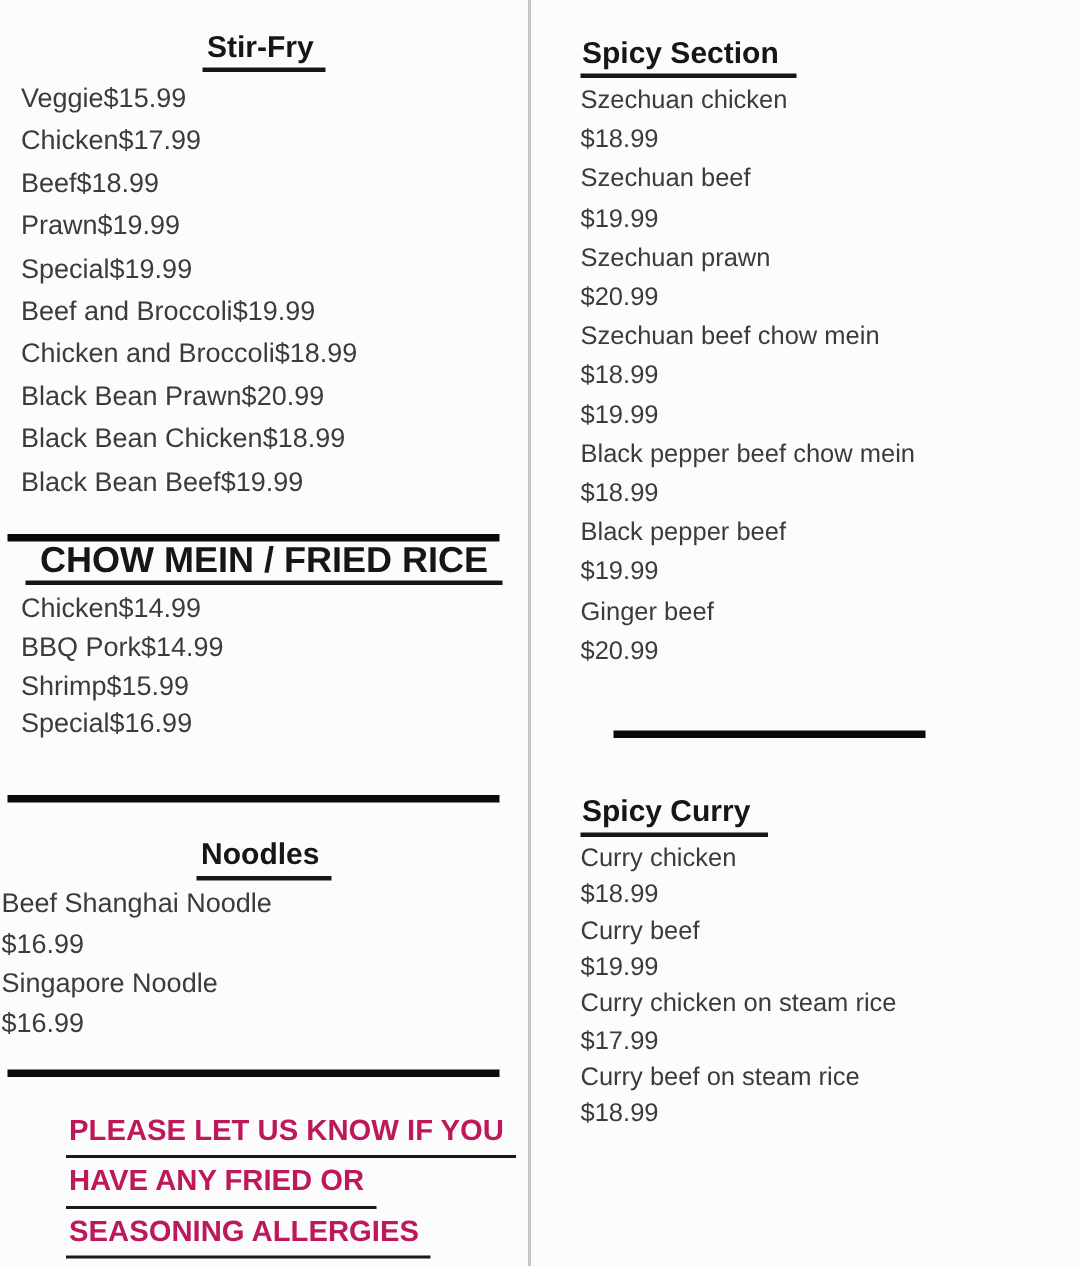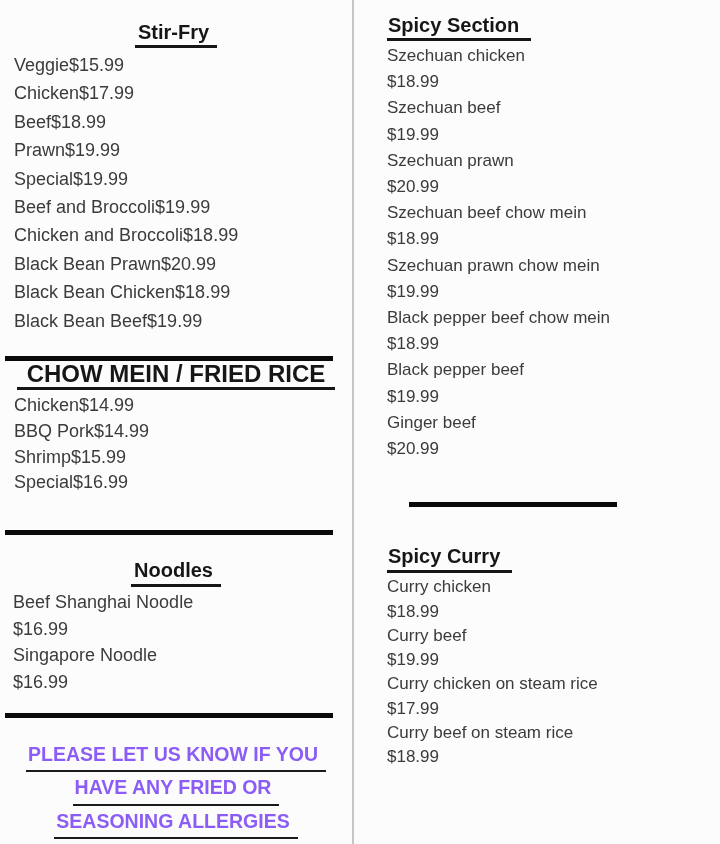--- a/index.html
+++ b/index.html
@@ -30,58 +30,58 @@
   .sec-title .u{
     display:inline-block;
     border-bottom:3px solid #161616;
     padding:0 8px 0 3px;
   }
   .col-left .t1{margin-top:19px;}
   .col-left .t2{font-size:24px;}
   .col-left .t2 .u{padding:0 10px;}
   .col-left .t3{margin-top:22px;line-height:27px;}
   .col-right .sec-title{text-align:left;}
-  .col-right .t4{margin-top:12px;text-decoration:underline;}
+  .col-right .t4{margin-top:23px;text-decoration:underline;}
   .col-right .t5{margin-top:36px;line-height:27px;}
   .col-right .sec-title .u{padding:0 12px 0 1px;}
 
   
   .rows-split{margin:3px 40px 0 14px;}
   .row-split{
     display:flex;
     justify-content:flex-start;
     line-height:28.4px;
     font-size:18px;
   }
   .rows-chow .row-split{line-height:25.8px;}
 
   
   .rows-stacked{font-size:17px;}
-  .rows-noodles{margin-top:2px;padding-left:13px;line-height:26.6px;font-size:18px;}
+  .rows-noodles{margin-top:2px;padding-left:1px;line-height:26.6px;font-size:18px;}
   .rows-spicy{margin-top:2px;line-height:26.2px;}
   .rows-curry{margin-top:2px;line-height:24.3px;}
   .stacked-name{white-space:nowrap;}
   .stacked-price{white-space:nowrap;}
 
   
   .h-rule{height:5px;background:#0a0a0a;}
   .col-left .h-rule{margin-left:5px;margin-right:19px;}
   .rule-a{margin-top:21px;}
   .rule-b{margin-top:34px;}
   .rule-c{margin-top:17px;}
   .col-right .h-rule{margin-top:40px;margin-left:22px;margin-right:0;}
 
   
   .notice{
     margin-top:21px;
-    text-align:center;
     font-weight:bold;
-    color:#8b5cf6;
+    color:#be185d;
     font-size:19.5px;
     line-height:30.5px;
+    margin-left:44px;
   }
   .notice .u{
     display:inline-block;
     border-bottom:2px solid #1a1a1a;
     padding:0 8px 1px 2px;
   }
 </style>
 </head>
 <body>
 
@@ -194,21 +194,20 @@
 
     <div class="rows-stacked rows-spicy">
       <div class="stacked-name">Szechuan chicken</div>
       <div class="stacked-price">$18.99</div>
       <div class="stacked-name">Szechuan beef</div>
       <div class="stacked-price">$19.99</div>
       <div class="stacked-name">Szechuan prawn</div>
       <div class="stacked-price">$20.99</div>
       <div class="stacked-name">Szechuan beef chow mein</div>
       <div class="stacked-price">$18.99</div>
-      <div class="stacked-name">Szechuan prawn chow mein</div>
       <div class="stacked-price">$19.99</div>
       <div class="stacked-name">Black pepper beef chow mein</div>
       <div class="stacked-price">$18.99</div>
       <div class="stacked-name">Black pepper beef</div>
       <div class="stacked-price">$19.99</div>
       <div class="stacked-name">Ginger beef</div>
       <div class="stacked-price">$20.99</div>
     </div>
 
     <div class="h-rule"></div>

